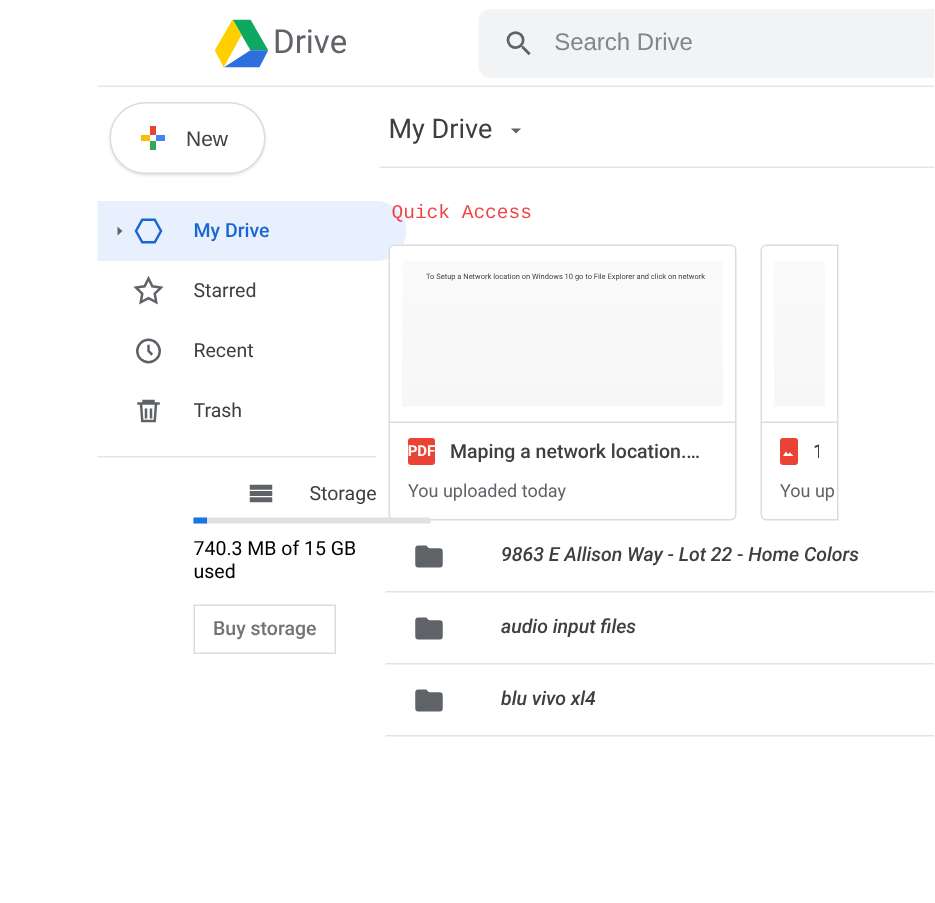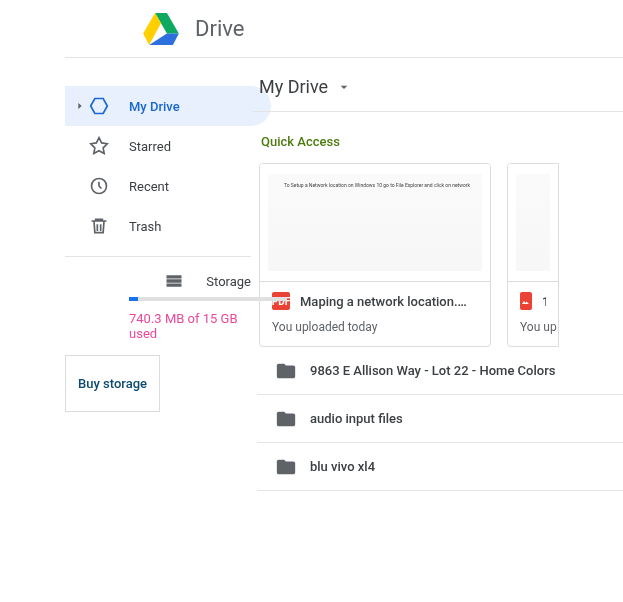--- a/index.html
+++ b/index.html
@@ -1,19 +1,19 @@
 <!DOCTYPE html>
 <html><head>
   <meta charset="utf-8">
   <style>
     * { box-sizing: border-box; margin: 0; padding: 0; }
     body { font-family: Roboto, Arial, sans-serif; font-size: 14px; color: #3c4043; background: #fff; width: 623px; height: 602px; overflow: hidden; }
     
     .topbar { display: flex; align-items: center; height: 58px; padding-left: 78px; border-bottom: 1px solid #e4e4e4; margin-left: 65px; margin-right: 0; }
-    .logo-wrap { display: flex; align-items: center; gap: 16px; }
+    .logo-wrap { display: flex; align-items: center; gap: 3px; }
     .logo-text { font-size: 22px; color: #5f6368; font-weight: 400; }
     .search-wrap { flex: 1; margin-left: 88px; display: flex; align-items: center; background: #f1f3f4; border-radius: 8px 0 0 8px; height: 46px; padding: 0 16px; }
     .search-input { border: none; background: transparent; outline: none; font-size: 16px; color: #5f6368; margin-left: 12px; flex: 1; }
     .search-input::placeholder { color: #80868b; }
     
     .main { display: flex; }
     .sidebar { width: 251px; padding-left: 65px; padding-top: 10px; }
     .new-btn { display: inline-flex; align-items: center; gap: 10px; height: 48px; padding: 0 24px 0 16px; border: 1px solid #dadce0; border-radius: 24px; background: #fff; margin-left: 8px; cursor: pointer; box-shadow: 0 1px 2px rgba(60,64,67,0.15); }
     .new-btn-label { font-size: 14px; font-weight: 500; color: #3c4043; }
     
@@ -27,71 +27,90 @@
     .nav-item.active .nav-icon { color: #1967d2; }
     .nav-label { margin-left: 18px; font-size: 13px; color: #3c4043; }
     
     .sidebar-divider { border: none; border-top: 1px solid #e4e4e4; margin: 10px 0 14px 0; margin-left: 0; }
     
     .storage-row { display: flex; align-items: center; padding-left: 22px; justify-content: flex-end; }
     .storage-icon { width: 24px; color: #5f6368; }
     .storage-label { margin-left: 18px; font-size: 13px; }
     .storage-bar { margin-left: 64px; margin-top: 6px; width: 158px; height: 4px; background: #e0e0e0; position: relative; }
     .storage-fill { position: absolute; left: 0; top: 0; height: 100%; width: 9px; background: #1a73e8; }
-    .storage-text { margin-left: 64px; margin-top: 10px; font-size: 13px; color: #ec4899; }
-    .buy-btn { display: inline-block; margin-top: 14px; border: 1px solid #dadce0; padding: 20px 12px; font-size: 13px; color: #0c4a6e; cursor: pointer; font-weight: 500; }
+    .storage-text { margin-left: 64px; margin-top: 10px; font-size: 13px; color: #000000; }
+    .buy-btn { display: inline-block; margin-left: 64px; margin-top: 14px; border: 1px solid #dadce0; padding: 8px 12px; font-size: 13px; color: #737373; cursor: pointer; font-weight: 500; }
     
     .content { flex: 1; padding-left: 6px; padding-top: 18px; }
     .breadcrumb { display: flex; align-items: center; padding: 0 0 14px 6px; border-bottom: 1px solid #e4e4e4; margin-left: -4px; margin-right: 0; }
     .breadcrumb-text { font-size: 18px; color: #3c4043; }
     .breadcrumb-caret { margin-left: 8px; color: #5f6368; }
     
-    .section-title { font-size: 13px; color: #4d7c0f; font-weight: 500; margin-top: 22px; margin-left: 4px; }
+    .section-title { font-size: 13px; color: #ef4444; font-weight: 500; margin-top: 22px; margin-left: 4px; font-family: Liberation Mono, monospace; }
     
     .qa-row { display: flex; gap: 16px; margin-top: 14px; margin-left: 2px; }
     .qa-card { width: 232px; border: 1px solid #dadce0; border-radius: 4px; overflow: hidden; cursor: pointer; }
     .qa-card.cut { width: 52px; border-left: 1px solid #dadce0; border-radius: 4px 0 0 4px; }
     .qa-thumb { height: 118px; background: #fff; border-bottom: 1px solid #dadce0; position: relative; overflow: hidden; }
     .qa-thumb-inner { position: absolute; inset: 10px 8px; background: linear-gradient(#fafafa, #f7f7f7); }
     .qa-thumb-text { position: absolute; left: 24px; top: 18px; font-size: 5px; color: #444; }
     .qa-meta { padding: 10px 12px 12px; }
     .qa-title-row { display: flex; align-items: center; gap: 10px; }
     .qa-pdf-badge { width: 18px; height: 18px; background: #ea4335; color: #fff; font-size: 10px; font-weight: bold; display: flex; align-items: center; justify-content: center; border-radius: 2px; }
     .qa-img-badge { width: 18px; height: 18px; background: #ea4335; color: #fff; display: flex; align-items: center; justify-content: center; border-radius: 2px; }
     .qa-file-title { font-size: 13px; font-weight: 500; color: #3c4043; white-space: nowrap; overflow: hidden; text-overflow: ellipsis; }
     .qa-sub { font-size: 12px; color: #5f6368; margin-top: 10px; white-space: nowrap; }
     
     .list-header { display: flex; align-items: center; gap: 10px; margin-top: 26px; margin-left: 0; padding-bottom: 10px; border-bottom: 1px solid #e4e4e4; }
     .list-header-label { font-size: 13px; color: #5f6368; font-weight: 500; }
     .sort-arrow { color: #5f6368; }
     
     .file-row { display: flex; align-items: center; height: 48px; border-bottom: 1px solid #e4e4e4; padding-left: 18px; cursor: pointer; }
     .file-row .folder-icon { color: #5f6368; width: 24px; }
-    .file-name { margin-left: 11px; font-size: 13px; color: #3c4043; font-weight: 500; }
+    .file-name { margin-left: 35px; font-size: 13px; color: #3c4043; font-weight: 500; font-style: italic; }
     
     svg { display: block; }
   </style>
 </head>
 <body>
 
 <div class="topbar">
   <div class="logo-wrap">
     <span>
       <svg width="36" height="32" viewBox="0 0 87 78">
           <path fill="#0da960" d="M29 0h29l29 50H58z"></path>
           <path fill="#2d6fdd" d="M58 50h29L72.5 78H14.5z"></path>
           <path fill="#ffcf00" d="M29 0L0 50l14.5 28L43.5 25z"></path>
         </svg>
     </span>
     <span class="logo-text">Drive</span>
   </div>
+  <div class="search-wrap">
+    <span>
+      <svg width="22" height="22" viewBox="0 0 24 24" fill="#5f6368">
+          <path d="M15.5 14h-.79l-.28-.27A6.471 6.471 0 0016 9.5 6.5 6.5 0 109.5 16c1.61 0 3.09-.59 4.23-1.57l.27.28v.79l5 4.99L20.49 19l-4.99-5zm-6 0C7.01 14 5 11.99 5 9.5S7.01 5 9.5 5 14 7.01 14 9.5 11.99 14 9.5 14z"></path>
+        </svg>
+    </span>
+    <input class="search-input" placeholder="Search Drive" style="">
+  </div>
 </div>
 
 <div class="main">
   <div class="sidebar">
+    <button class="new-btn">
+      <span>
+        <svg width="24" height="24" viewBox="0 0 24 24">
+            <path fill="#34a853" d="M10 14v6h4v-6z"></path>
+            <path fill="#ea4335" d="M10 4v6h4V4z"></path>
+            <path fill="#fbbc04" d="M4 10v4h6v-4z"></path>
+            <path fill="#4285f4" d="M14 10v4h6v-4z"></path>
+          </svg>
+      </span>
+      <span class="new-btn-label">New</span>
+    </button>
 
     <div class="nav-list">
       <div class="nav-item active">
         <span class="nav-caret">
           <svg width="10" height="10" viewBox="0 0 24 24" fill="#5f6368">
               <path d="M8 5l8 7-8 7z"></path>
             </svg>
         </span>
         <span class="nav-icon">
           <svg width="20" height="20" viewBox="0 0 24 24" fill="none" stroke="#1967d2" stroke-width="2">

